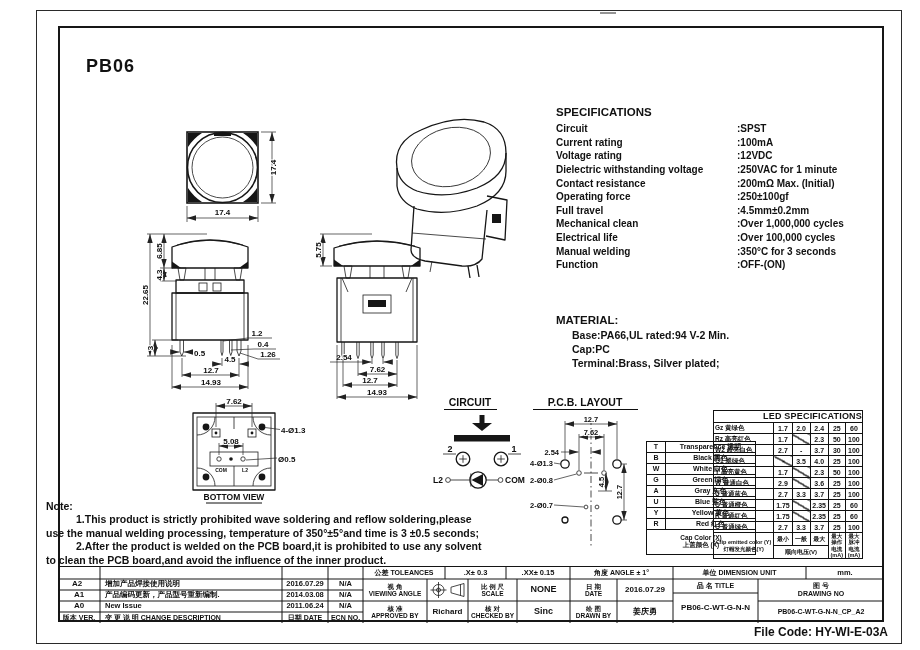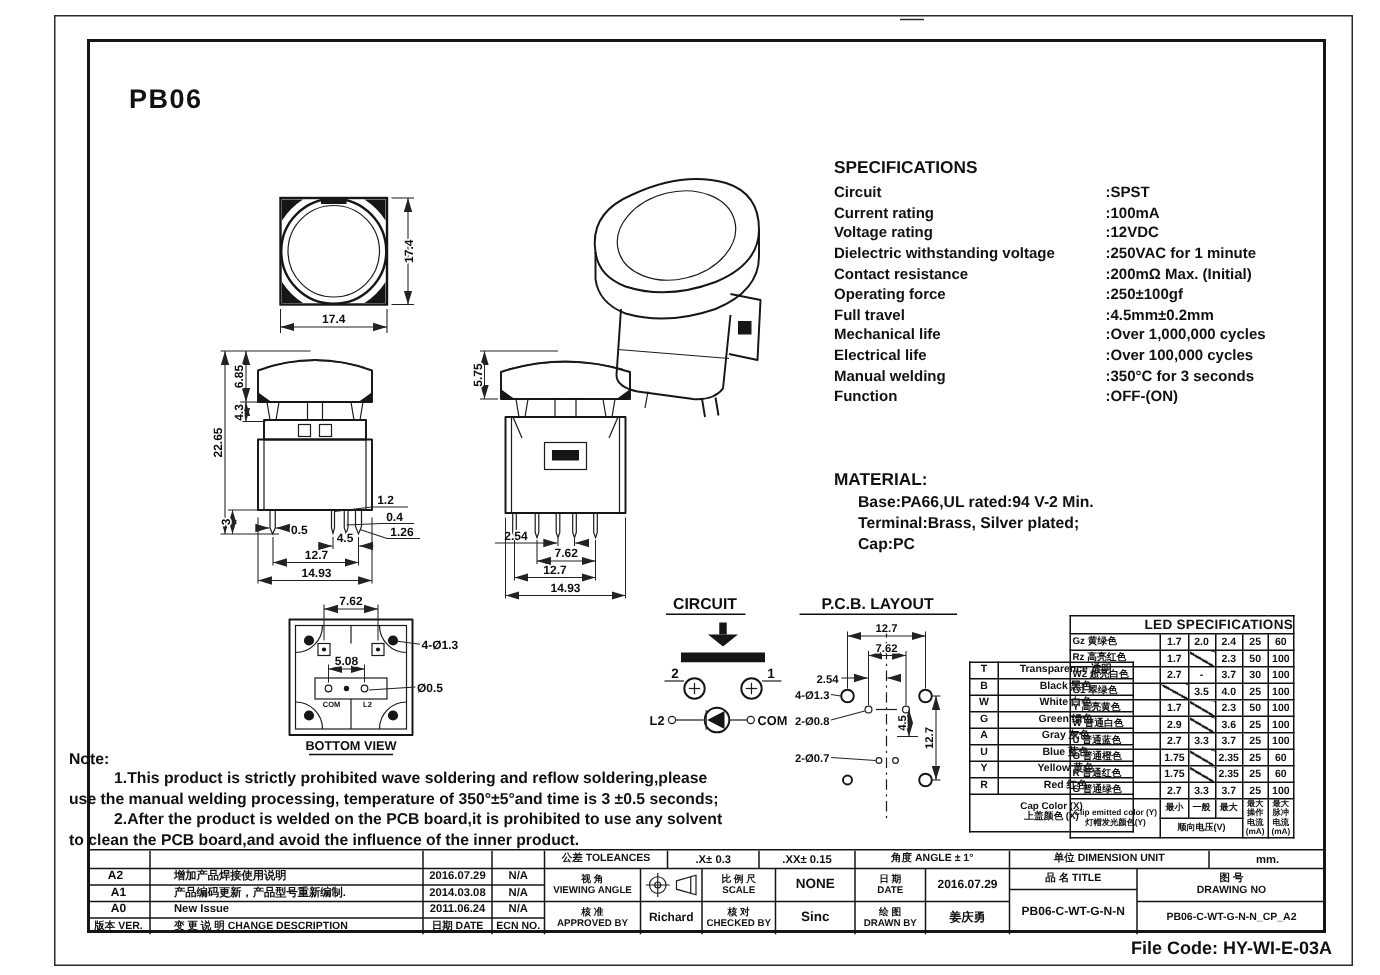--- a/index.html
+++ b/index.html
@@ -34,21 +34,21 @@
   table.ledtab td.name{font-size:6.5px;text-align:left;padding-left:1px;white-space:nowrap;}
   table.ledtab td.slash{background:linear-gradient(to top right,transparent 46%,#111 46%,#111 54%,transparent 54%);}
   table.ledtab td.fmini{font-size:6px;}
   table.ledtab td.fclip{font-size:5.5px;white-space:pre-line;line-height:1.15;height:24px;}
   table.ledtab td.fcur{font-size:5.5px;word-break:break-all;line-height:1.15;height:24px;}
   table.ledtab col.cn{width:60px;} table.ledtab col.cv{width:18px;} table.ledtab col.ci{width:17px;}
   
   #title-block{left:58px;top:566px;width:826px;height:56px;border-top:1.5px solid #141414;box-sizing:border-box;}
   .tb{position:absolute;display:flex;align-items:center;justify-content:center;font-weight:bold;
       white-space:pre-line;text-align:center;line-height:1.1;box-sizing:border-box;overflow:hidden;}
-  .tb.l{justify-content:flex-start;padding-left:16px;text-align:left;}
+  .tb.l{justify-content:flex-start;padding-left:5px;text-align:left;}
   .fs6{font-size:6.5px;}.fs7{font-size:7px;}.fs75{font-size:7.5px;}.fs8{font-size:8px;}.fs9{font-size:9px;}
   .filecode{left:722px;top:625px;width:166px;font-size:12px;font-weight:bold;text-align:right;}
   
   .o{stroke:#161616;stroke-width:1.3;fill:none;stroke-linejoin:round;}
   .o2{stroke:#161616;stroke-width:1.6;fill:none;}
   .od{stroke:#1c1c1c;stroke-width:0.8;fill:none;}
   .dim{stroke:#222;stroke-width:0.7;fill:none;}
   .fillb{fill:#161616;stroke:none;}
   .dash{stroke-dasharray:7 3 1.5 3;}
   text.dt{font:bold 8px "Liberation Sans",sans-serif;fill:#0e0e0e;stroke:#fff;stroke-width:2.2px;paint-order:stroke;stroke-linejoin:round;}
@@ -357,21 +357,21 @@
         </tr>
         <tr>
           <td>Operating force</td>
           <td>:250±100gf</td>
         </tr>
         <tr>
           <td>Full travel</td>
           <td>:4.5mm±0.2mm</td>
         </tr>
         <tr>
-          <td>Mechanical life</td>
+          <td>Mechanical clean</td>
           <td>:Over 1,000,000 cycles</td>
         </tr>
         <tr>
           <td>Electrical life</td>
           <td>:Over 100,000 cycles</td>
         </tr>
         <tr>
           <td>Manual welding</td>
           <td>:350°C for 3 seconds</td>
         </tr>
@@ -379,22 +379,22 @@
           <td>Function</td>
           <td>:OFF-(ON)</td>
         </tr>
       </tbody>
   </table>
 </div>
 
 <div class="abs mat-block">
   <div class="mat-title">MATERIAL:</div>
   <div class="ln">Base:PA66,UL rated:94 V-2 Min.</div>
+  <div class="ln">Cap:PC</div>
   <div class="ln">Terminal:Brass, Silver plated;</div>
-  <div class="ln">Cap:PC</div>
 </div>
 
 <div class="abs note-block">
   <div class="ln">Note:</div>
   <div class="ln ind">1.This product is strictly prohibited wave soldering and reflow soldering,please</div>
   <div class="ln">use the manual welding processing, temperature of 350°±5°and time is 3 ±0.5 seconds;</div>
   <div class="ln ind">2.After the product is welded on the PCB board,it is prohibited to use any solvent</div>
   <div class="ln">to clean the PCB board,and avoid the influence of the inner product.</div>
 </div>
 

